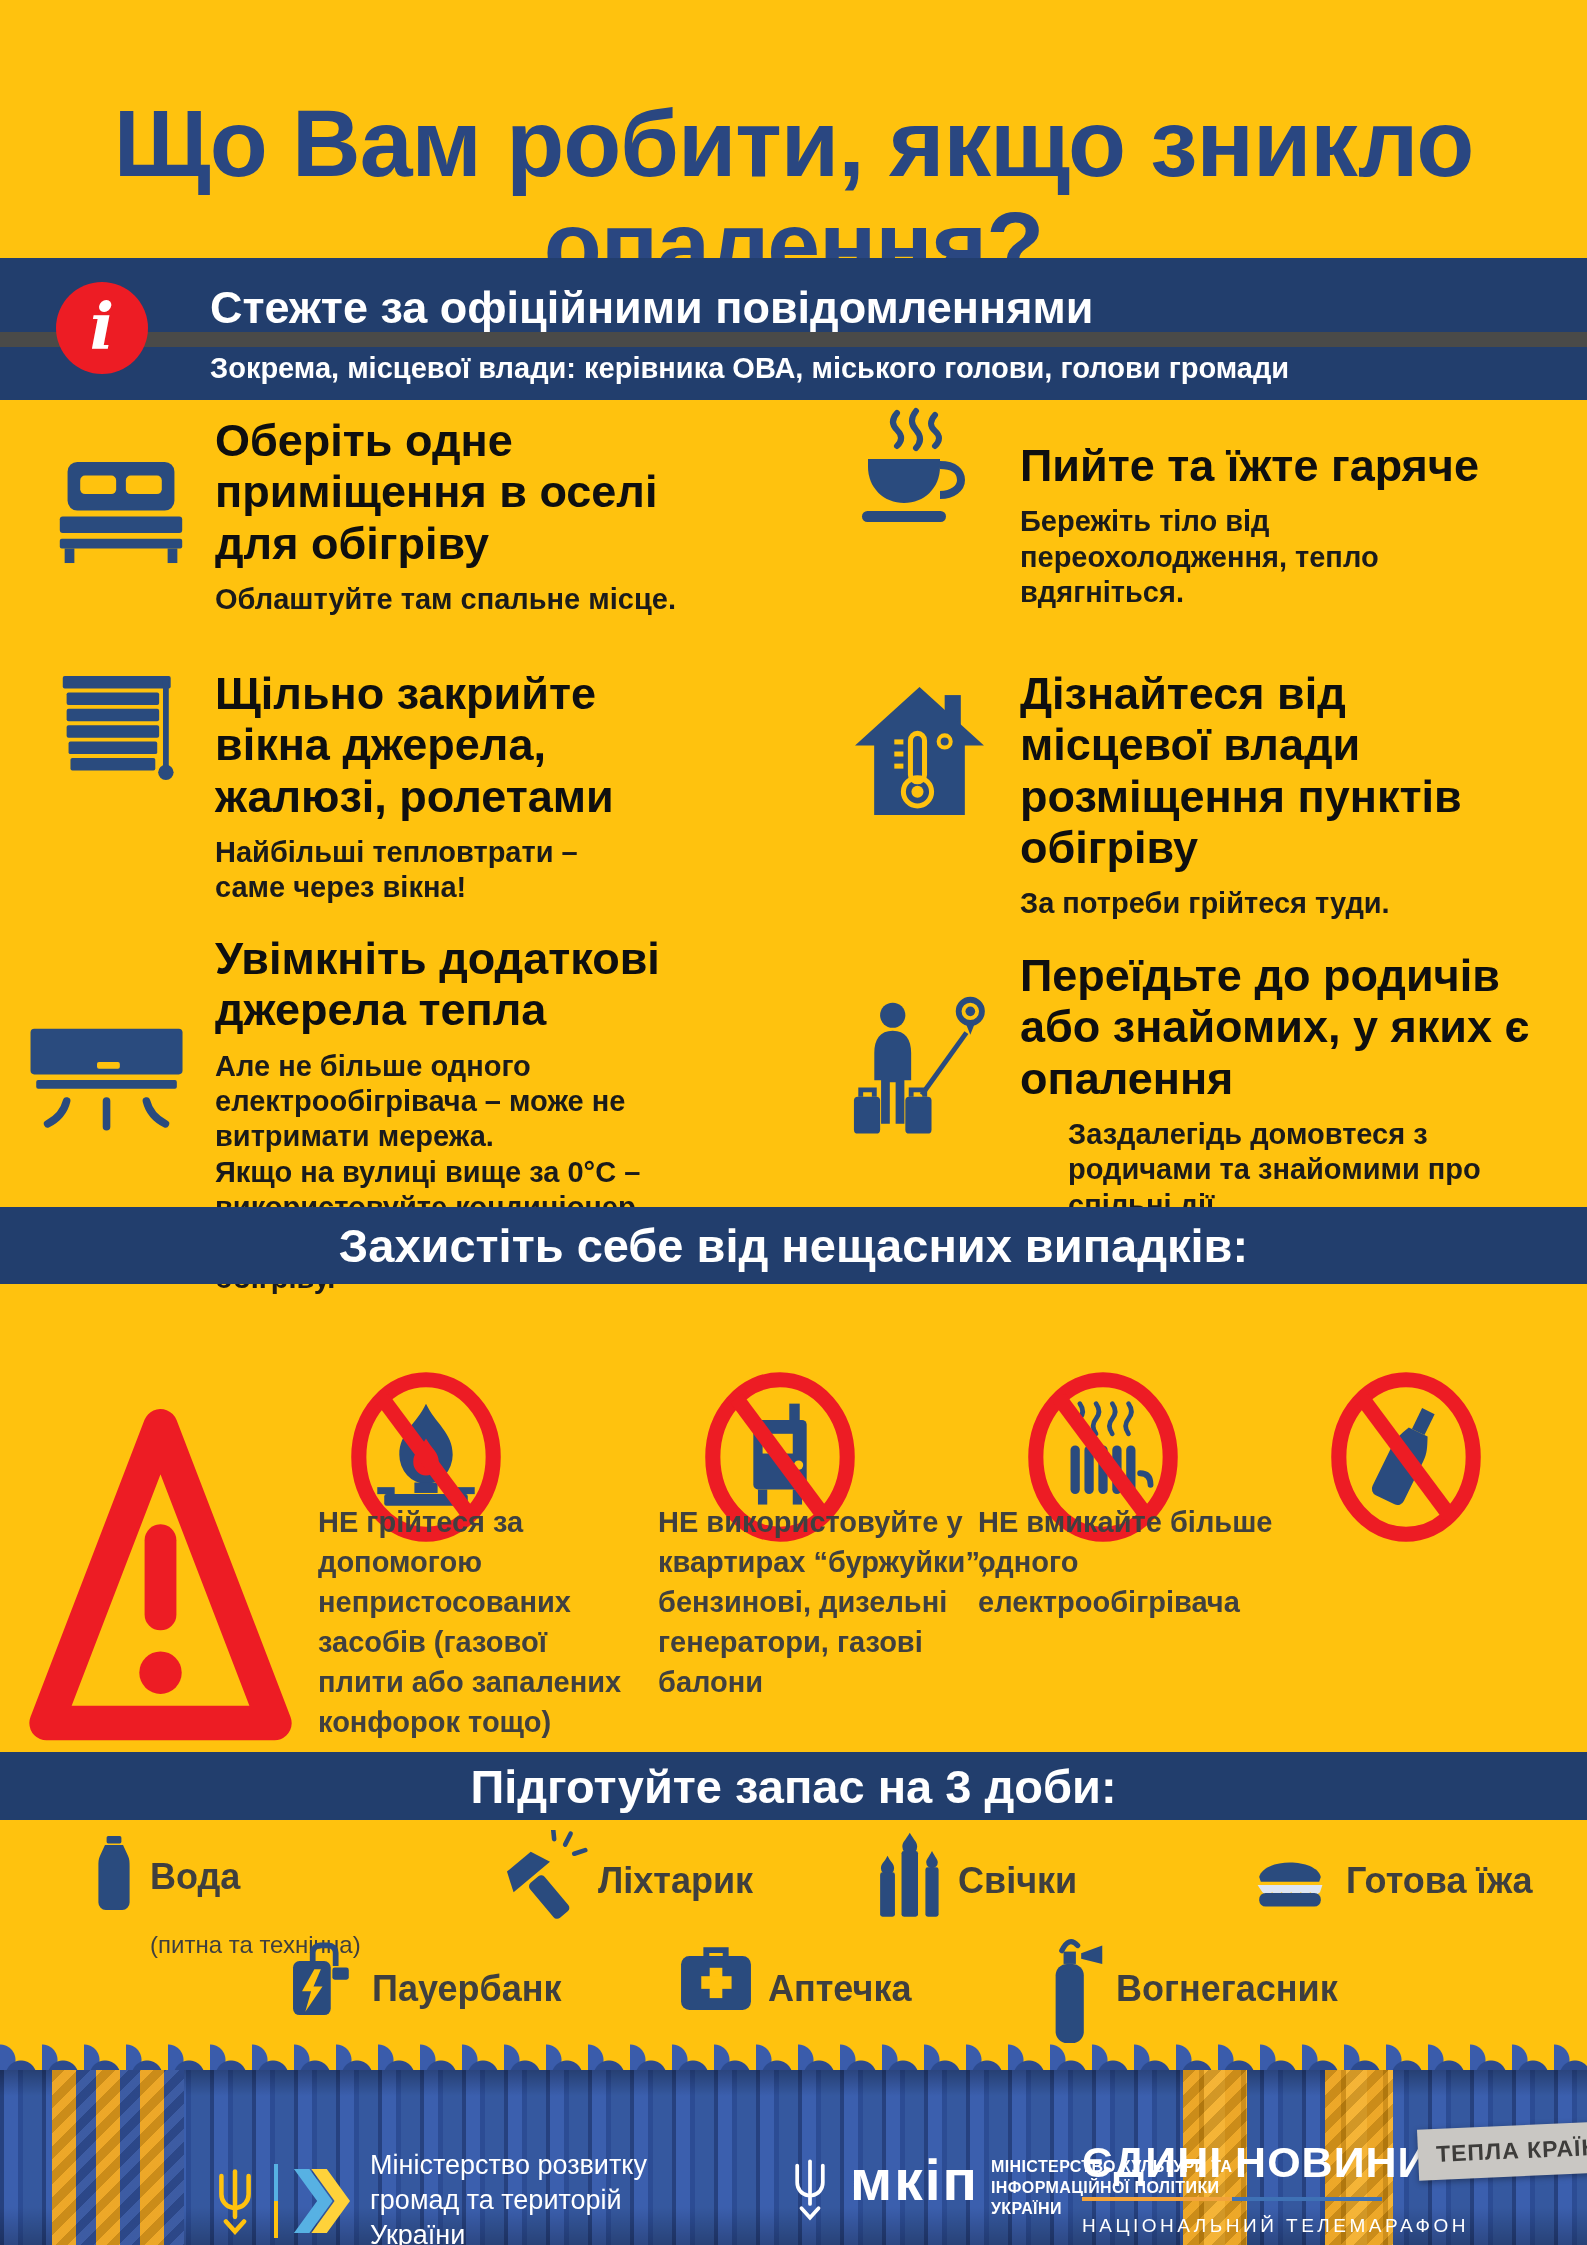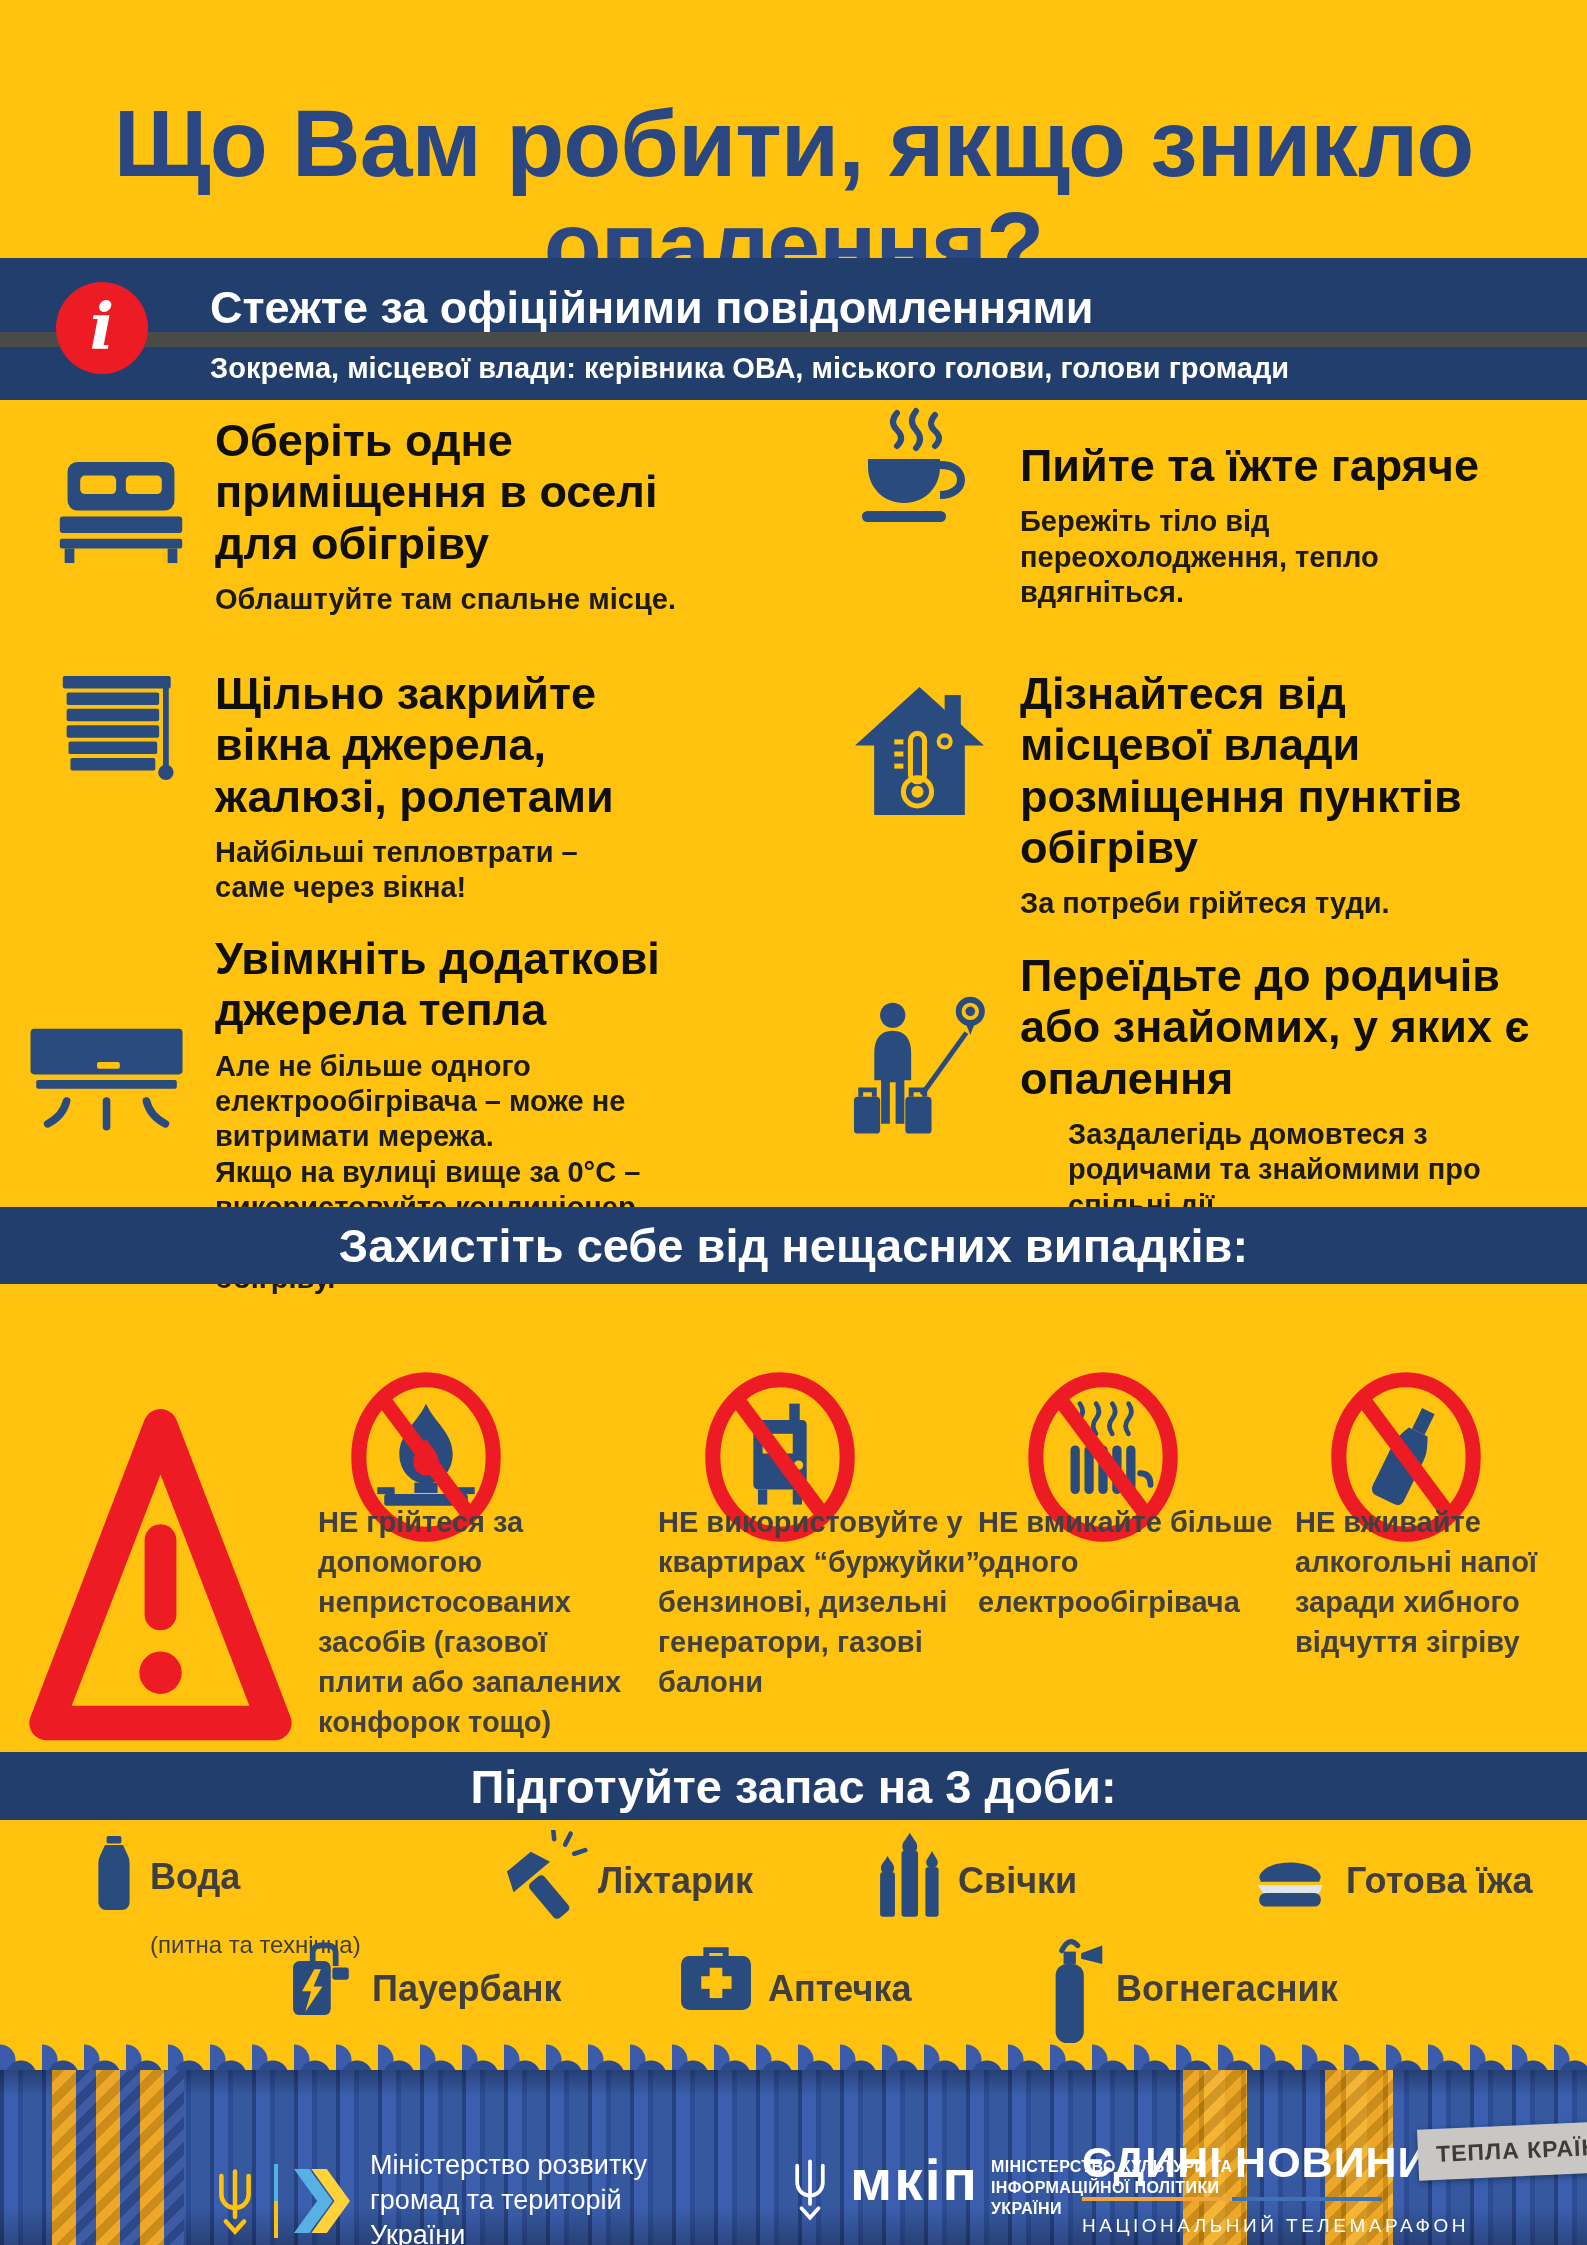--- a/index.html
+++ b/index.html
@@ -267,21 +267,20 @@
     </svg>
     <svg class="ring" viewBox="0 0 100 100">
       <ellipse cx="50" cy="50" rx="40" ry="46" fill="none" stroke="#ed1c24" stroke-width="9"></ellipse>
       <line x1="24" y1="15" x2="76" y2="85" stroke="#ed1c24" stroke-width="9"></line>
     </svg>
   </div>
 
   <div class="ban-text" style="left:318px;top:1502px;width:320px;">НЕ грійтеся за допомогою непристосованих засобів (газової плити або запалених конфорок тощо)</div>
   <div class="ban-text" style="left:658px;top:1502px;width:335px;">НЕ використовуйте у квартирах “буржуйки”, бензинові, дизельні генератори, газові балони</div>
   <div class="ban-text" style="left:978px;top:1502px;width:310px;">НЕ вмикайте більше одного електрообігрівача</div>
-  <div class="ban-text" style="left:1295px;top:1502px;width:270px;">НЕ вживайте алкогольні напої заради хибного відчуття зігріву</div>
 
   <div class="section-banner" id="banner-supplies">
     <h2>Підготуйте запас на 3 доби:</h2>
   </div>
 
   <div class="ic" style="left:86px;top:1836px;width:56px;height:78px;">
     <svg viewBox="0 0 60 95" fill="#2a4b7e">
       <rect x="21" y="0" width="18" height="9" rx="2"></rect>
       <path d="M19 11 h22 l6 13 c2 4 2 8 2 13 v44 a9 9 0 0 1 -9 9 h-20 a9 9 0 0 1 -9 -9 v-44 c0 -5 0 -9 2 -13 z"></path>
     </svg>

